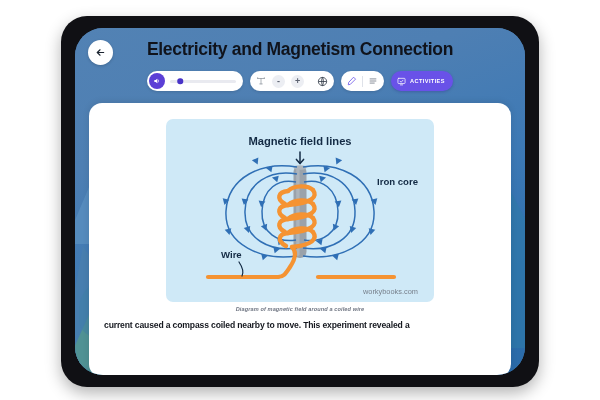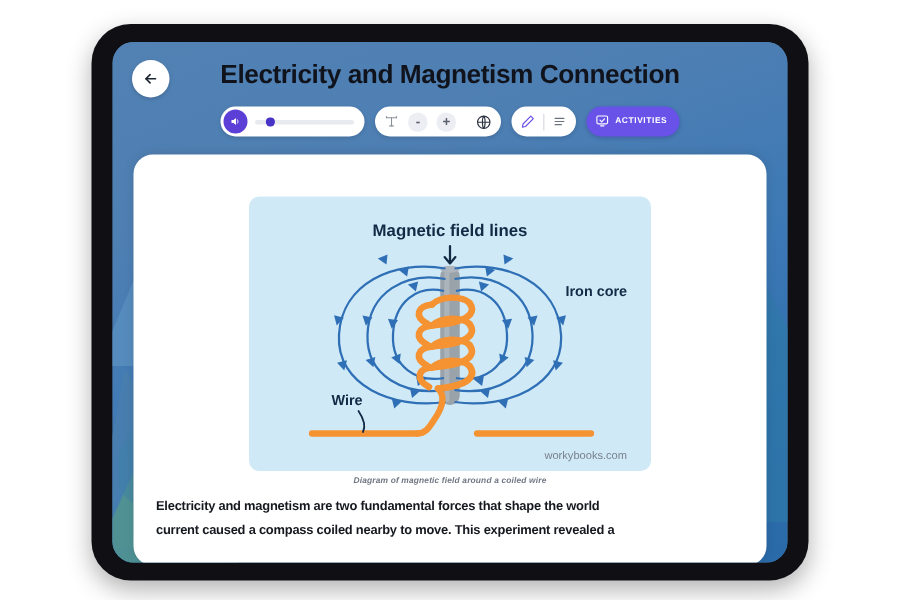--- a/index.html
+++ b/index.html
@@ -30,21 +30,21 @@
     border-radius: 26px;
     box-shadow: 0 6px 16px rgba(0,0,0,0.30);
   }
 
   .tablet-screen {
     position: absolute;
     left: 14px;
     top: 12px;
     right: 14px;
     bottom: 12px;
-    border-radius: 14px;
+    border-radius: 28px;
     overflow: hidden;
     background: #4d7fb0;
   }
 
   
   .wallpaper {
     position: absolute;
     inset: 0;
     background: linear-gradient(160deg, #5282b4 0%, #4e7fb3 28%, #3d79b5 55%, #2f6fae 78%, #2a6aa8 100%);
   }
@@ -218,21 +218,21 @@
     bottom: -2px;
     background: #ffffff;
     border-radius: 13px;
     box-shadow: 0 -1px 7px rgba(0,0,0,0.10);
     overflow: hidden;
   }
 
   .card-inner {
     position: absolute;
     inset: 0;
-    padding: 28px 14px 0 14px;
+    padding: 16px 14px 0 14px;
   }
 
   
   .diagram-wrap {
     display: flex;
     justify-content: center;
   }
   .diagram-box {
     width: 268px;
     height: 183px;
@@ -454,21 +454,20 @@
                 <text id="dg-core" x="211" y="66" text-anchor="start" font-family="Liberation Sans, sans-serif" font-size="9.6" font-weight="600" fill="#132a44">Iron core</text>
 
                 <text id="dg-wm" x="252" y="175" text-anchor="end" font-family="Liberation Sans, sans-serif" font-size="7.4" font-weight="500" fill="#78808c">workybooks.com</text>
               </svg>
             </div>
           </div>
 
           <div class="diagram-caption">Diagram of magnetic field around a coiled wire</div>
 
           <div class="body-text">
-            <span class="body-line">Electricity and magnetism are two fundamental forces that shape the world</span>
             <span class="body-line">current caused a compass coiled nearby to move. This experiment revealed a</span>
           </div>
 
         </div>
       </div>
 
     </div>
   </div>
 </div>
 

